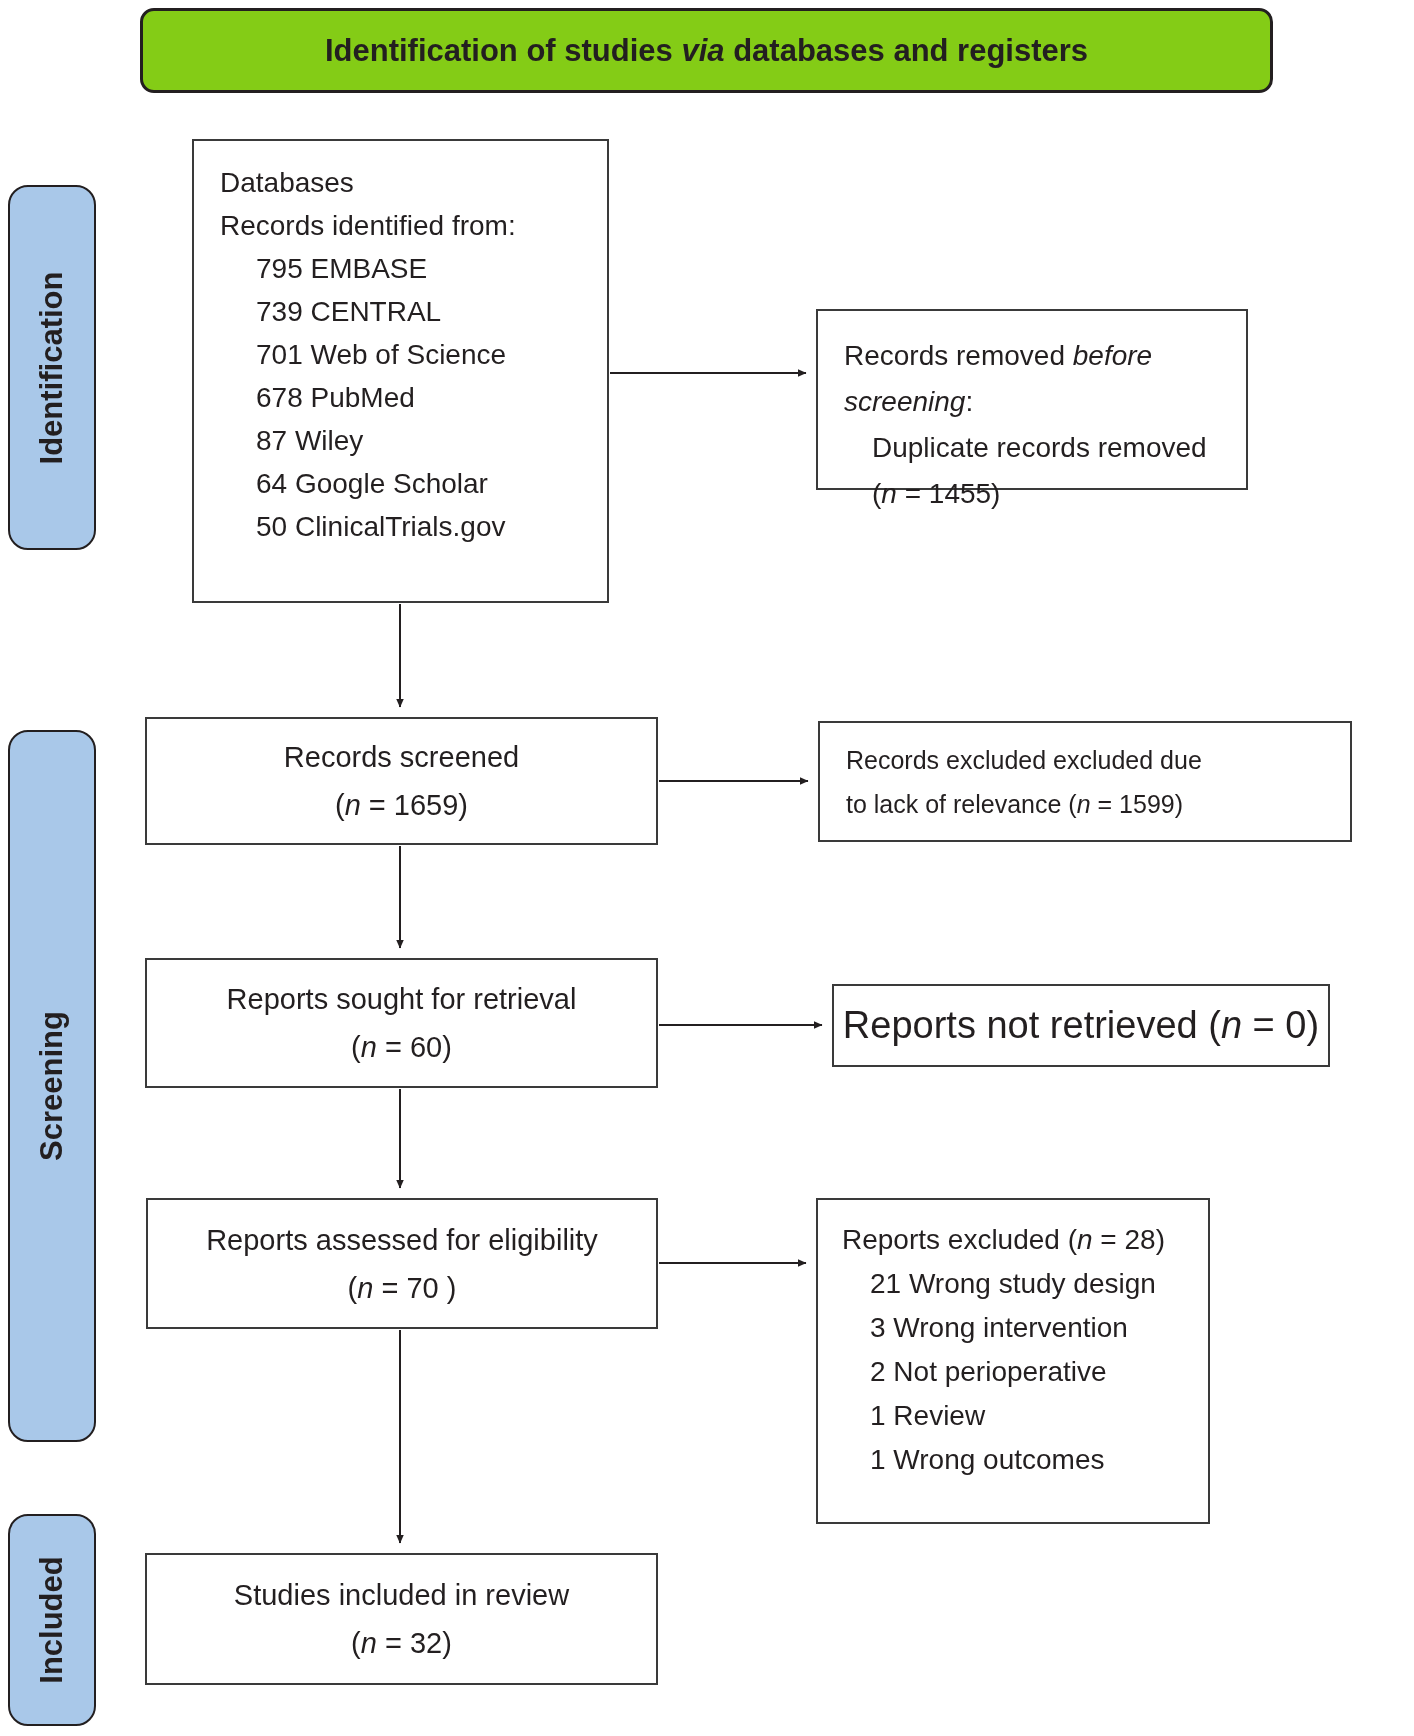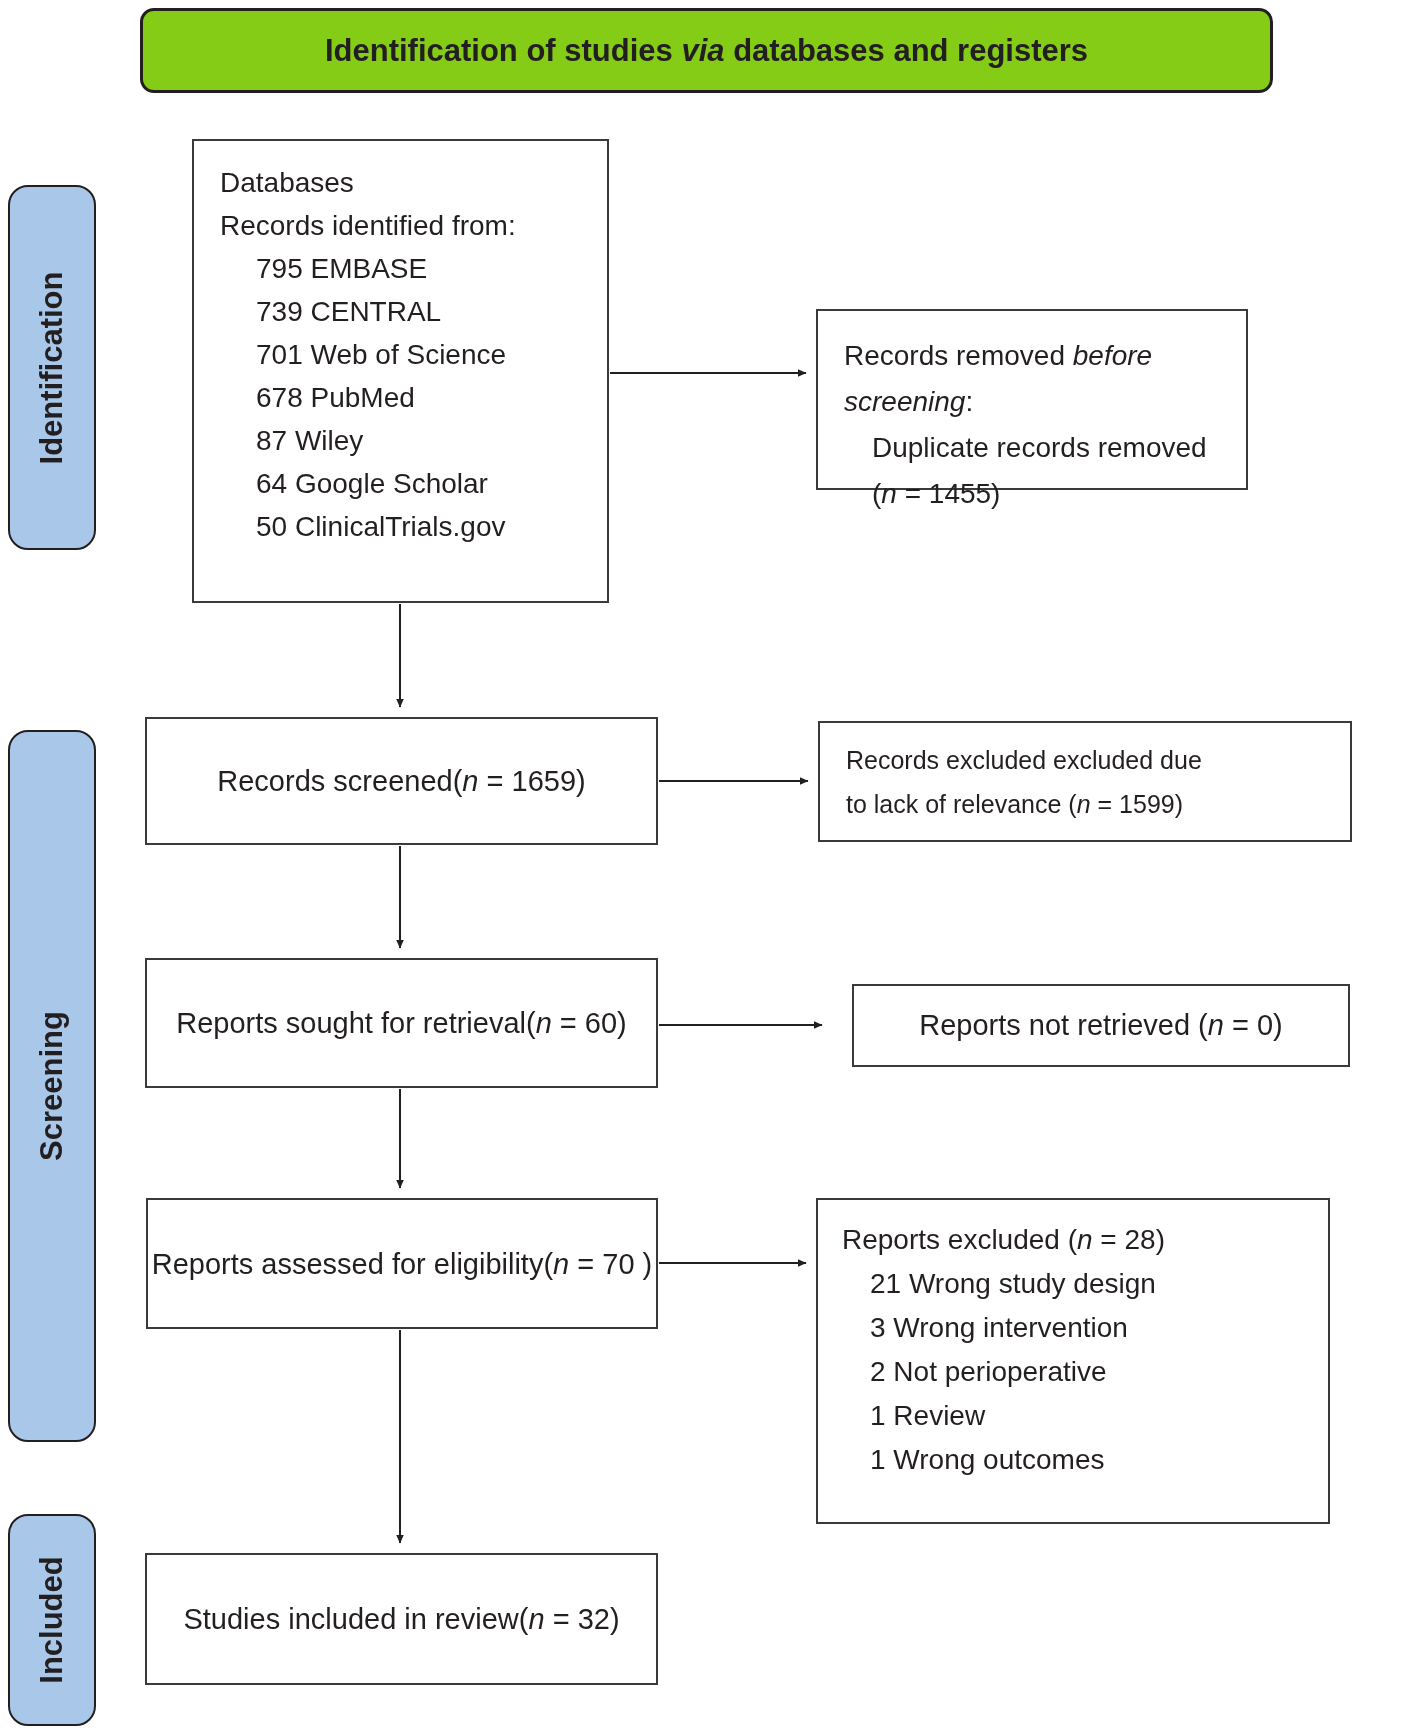--- a/index.html
+++ b/index.html
@@ -58,39 +58,39 @@
   .box {
     position: absolute;
     background: #ffffff;
     border: 2px solid #3a3a3a;
     box-sizing: border-box;
     font-size: 28px;
     line-height: 43px;
   }
   .box.centered {
     display: flex;
-    flex-direction: row;
+    flex-direction: column;
     align-items: center;
     justify-content: center;
     text-align: center;
     font-size: 29px;
     line-height: 48px;
   }
   .indent1 { padding-left: 36px; }
   .indent2 { padding-left: 28px; }
   i { font-style: italic; }
 
   #box-identified      { left: 192px; top: 139px;  width: 417px; height: 464px; padding: 20px 6px 0 26px; }
   #rbox-removed        { left: 816px; top: 309px;  width: 432px; height: 181px; padding: 22px 6px 0 26px; line-height: 46px; }
   #box-screened        { left: 145px; top: 717px;  width: 513px; height: 128px; }
   #rbox-excluded1      { left: 818px; top: 721px;  width: 534px; height: 121px; padding: 15px 6px 0 26px; line-height: 44px; font-size: 25px; }
   #box-sought          { left: 145px; top: 958px;  width: 513px; height: 130px; justify-content: center; }
-  #rbox-not-retrieved  { left: 832px; top: 984px;  width: 498px; height: 83px; display: flex; align-items: center; justify-content: center; font-size: 29px; margin-left: 20px; }
+  #rbox-not-retrieved  { left: 832px; top: 984px;  width: 498px; height: 83px; display: flex; align-items: center; justify-content: center; font-size: 38px; }
   #box-assessed        { left: 146px; top: 1198px; width: 512px; height: 131px; }
-  #rbox-excluded2      { left: 816px; top: 1198px; width: 514px; height: 326px; padding: 18px 6px 0 24px; line-height: 44px; }
+  #rbox-excluded2      { left: 816px; top: 1198px; width: 394px; height: 326px; padding: 18px 6px 0 24px; line-height: 44px; }
   #box-included        { left: 145px; top: 1553px; width: 513px; height: 132px; }
 
   
   #arrows {
     position: absolute;
     left: 0; top: 0;
     width: 1414px; height: 1736px;
     pointer-events: none;
   }
   #arrows line { stroke: #231f20; stroke-width: 2; }

